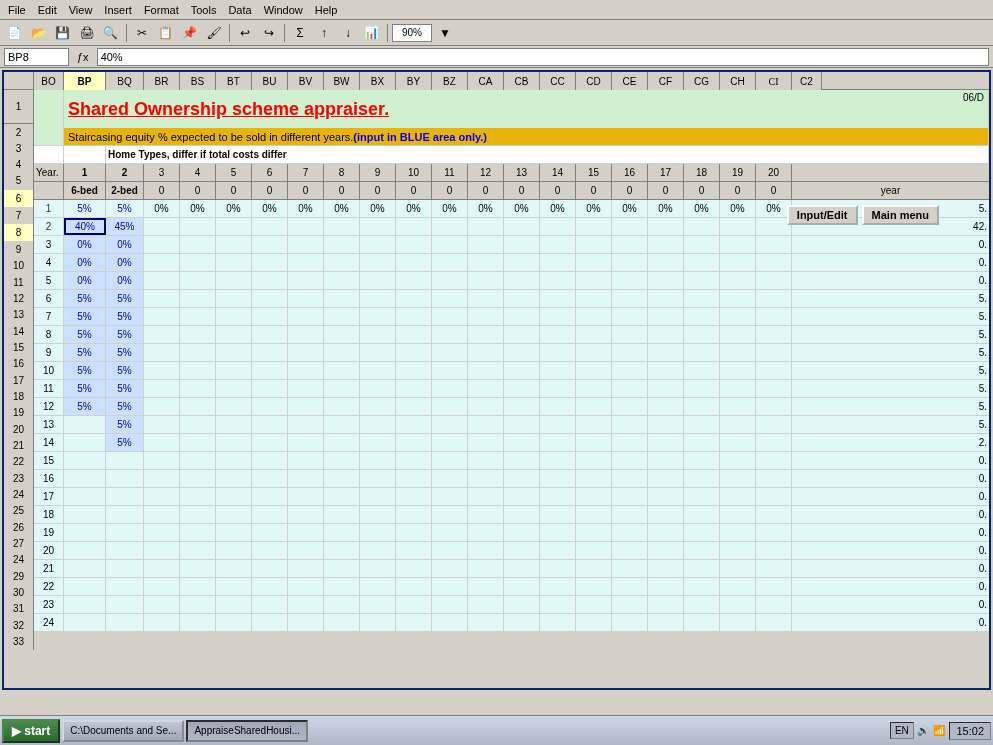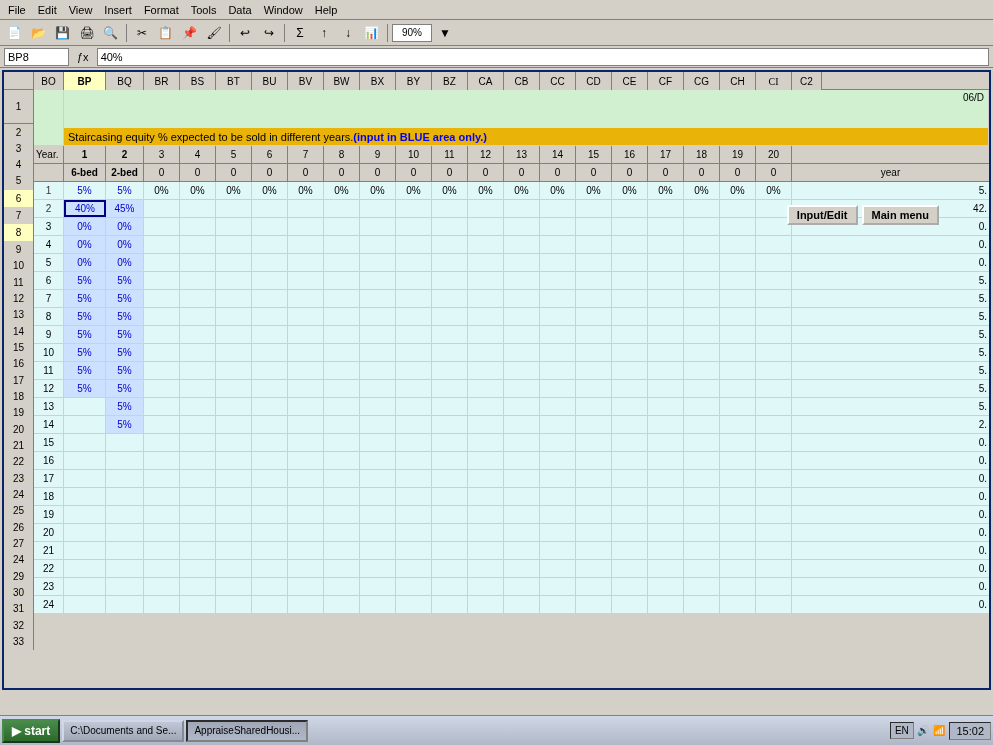--- a/index.html
+++ b/index.html
@@ -157,37 +157,43 @@
       <div style="height:18px; border-bottom:1px solid #d0d0d0; display:flex;align-items:center;justify-content:center; font-size:10px;">31</div>
       <div style="height:18px; border-bottom:1px solid #d0d0d0; display:flex;align-items:center;justify-content:center; font-size:10px;">32</div>
       <div style="height:18px; border-bottom:1px solid #d0d0d0; display:flex;align-items:center;justify-content:center; font-size:10px;">33</div>
     </div>
 
     <div style="flex:1; overflow:hidden;">
 
       <div style="display:flex; height:38px; border-bottom:1px solid #d0d0d0; background:#d0f0d0;">
         <div style="width:30px; border-right:1px solid #d0d0d0; height:38px; background:#d0f0d0;"></div>
         <div style="flex:1; border-right:1px solid #d0d0d0; height:38px; background:#d0f0d0; display:flex; align-items:center; padding:0 4px; position:relative;">
+          <span style="font-size:18px; font-weight:bold; color:red; text-decoration:underline; white-space:nowrap;">Shared Ownership scheme appraiser.</span>
           <div style="position:absolute; right:4px; top:2px; font-size:10px;">06/D</div>
         </div>
       </div>
 
       <div style="display:flex; height:18px; border-bottom:1px solid #d0d0d0; background:#d0f0d0;">
         <div style="width:30px; border-right:1px solid #d0d0d0; background:#d0f0d0;"></div>
         <div style="flex:1; border-right:1px solid #d0d0d0; background:#eab308; display:flex; align-items:center; padding:0 4px; font-size:11px;">
           <span>Staircasing equity % expected to be sold in different years.</span>
           <span style="color:blue; font-weight:bold;"> (input in BLUE area only.)</span>
         </div>
         <div style="position:absolute; right:50px; top:133px; display:flex; gap:4px; z-index:100;">
           <button class="input-edit-btn">Input/Edit</button>
           <button class="main-menu-btn">Main menu</button>
         </div>
       </div>
 
 
+      <div style="display:flex; height:18px; border-bottom:1px solid #d0d0d0; background:white;">
+        <div style="width:30px; border-right:1px solid #d0d0d0;"></div>
+        <div style="width:42px; border-right:1px solid #d0d0d0; font-size:10px; display:flex;align-items:center;padding:0 2px;"></div>
+        <div style="flex:1; border-right:1px solid #d0d0d0; font-size:10px; display:flex;align-items:center;padding:0 2px; font-weight:bold;">Home Types,  differ if total costs differ</div>
+      </div>
 
       <div style="display:flex; height:18px; border-bottom:1px solid #808080; background:#d4d0c8;">
         <div style="width:30px; border-right:1px solid #808080; font-size:10px; display:flex;align-items:center;padding:0 2px; background:#d4d0c8;">Year.</div>
         <div style="width:42px; border-right:1px solid #808080; font-size:10px; display:flex;align-items:center;justify-content:center; background:#d4d0c8; font-weight:bold;">1</div>
         <div style="width:38px; border-right:1px solid #808080; font-size:10px; display:flex;align-items:center;justify-content:center; background:#d4d0c8; font-weight:bold;">2</div>
         <div style="width:36px; border-right:1px solid #808080; font-size:10px; display:flex;align-items:center;justify-content:center; background:#d4d0c8;">3</div>
         <div style="width:36px; border-right:1px solid #808080; font-size:10px; display:flex;align-items:center;justify-content:center; background:#d4d0c8;">4</div>
         <div style="width:36px; border-right:1px solid #808080; font-size:10px; display:flex;align-items:center;justify-content:center; background:#d4d0c8;">5</div>
         <div style="width:36px; border-right:1px solid #808080; font-size:10px; display:flex;align-items:center;justify-content:center; background:#d4d0c8;">6</div>
         <div style="width:36px; border-right:1px solid #808080; font-size:10px; display:flex;align-items:center;justify-content:center; background:#d4d0c8;">7</div>

